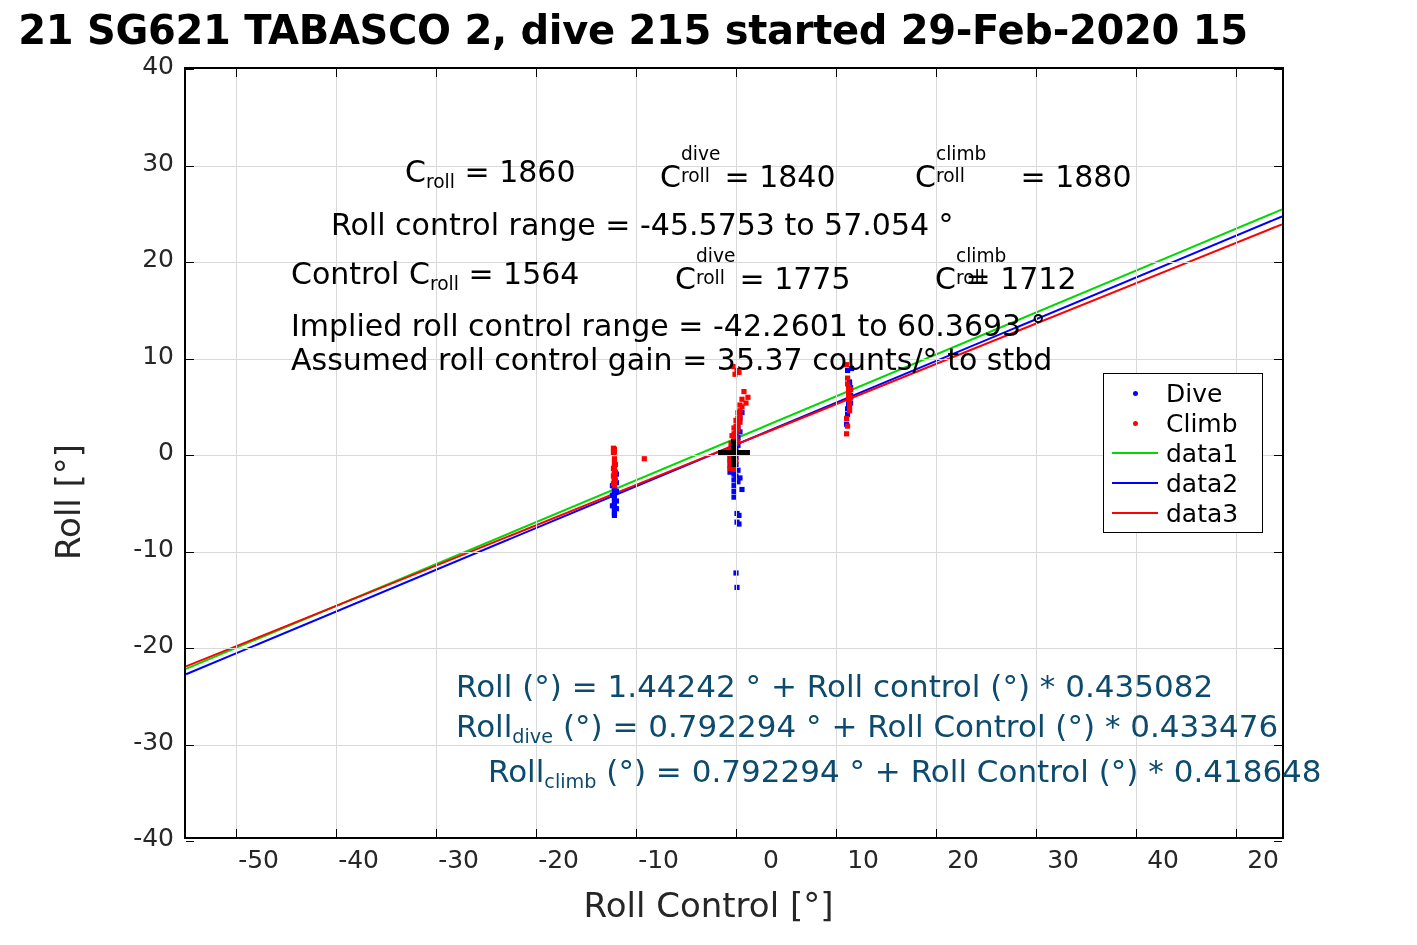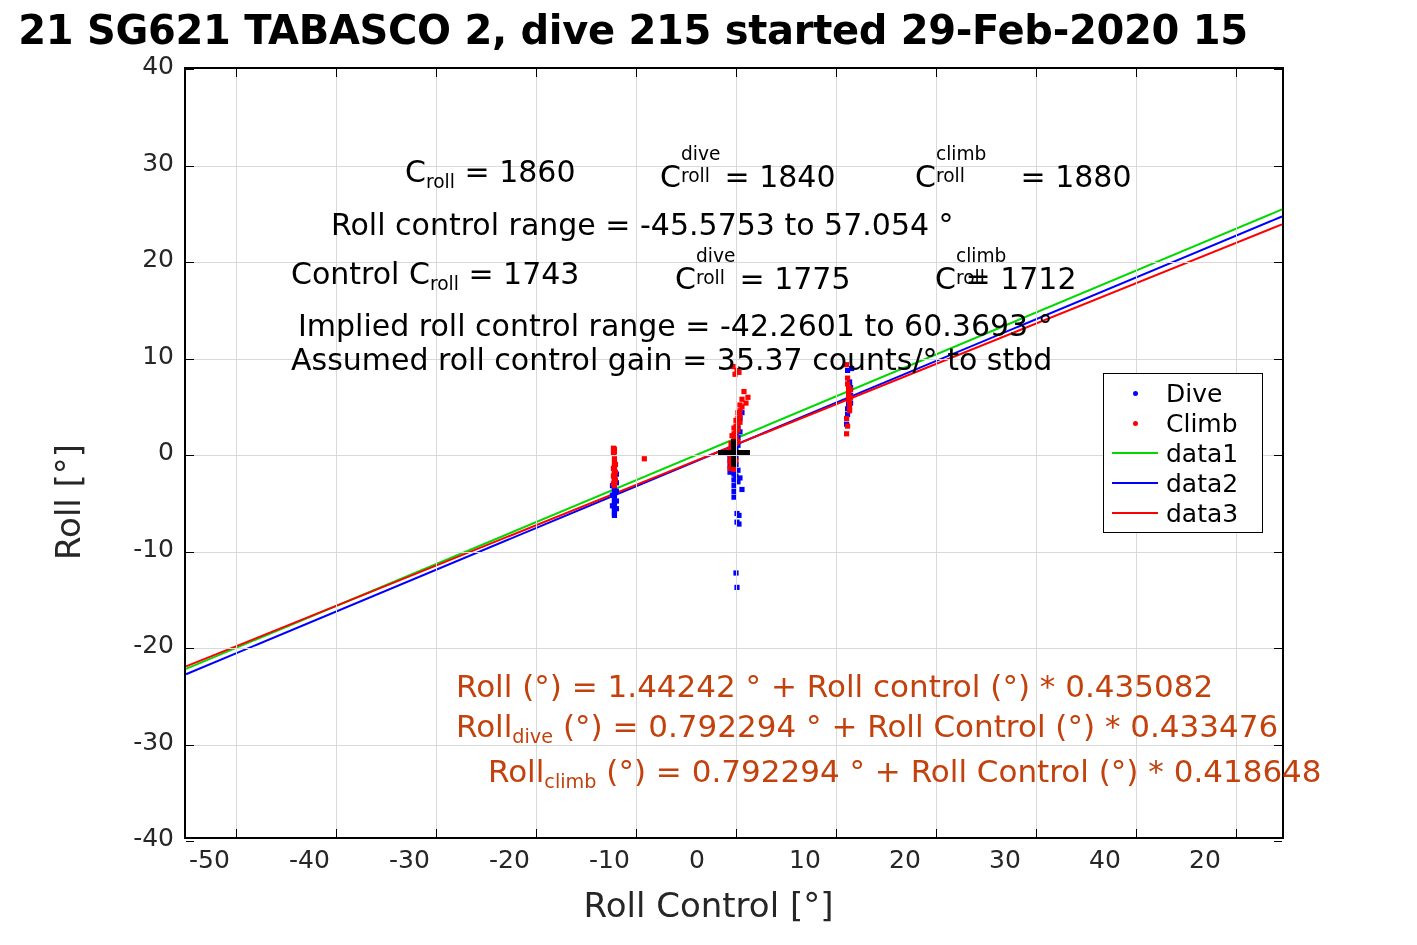--- a/index.html
+++ b/index.html
@@ -24,21 +24,21 @@
   .grid-v{width:1px;top:0;bottom:0;}
   .grid-h{height:1px;left:0;right:0;}
 
   
   .tick-x{position:absolute;bottom:0;width:1px;height:8px;background:#000;}
   .tick-x.top{top:0;bottom:auto;}
   .tick-y{position:absolute;left:0;height:1px;width:8px;background:#000;}
   .tick-y.right{right:0;left:auto;}
 
   
-  .lbl-x{position:absolute;font-size:25px;text-align:left;width:90px;color:#262626;}
+  .lbl-x{position:absolute;font-size:25px;text-align:right;width:90px;color:#262626;}
   .lbl-y{position:absolute;font-size:25px;text-align:right;width:70px;color:#262626;}
 
   
   #xlabel{
     position:absolute;left:0;top:885px;width:1417px;text-align:center;
     font-size:34px;color:#262626;
   }
   #ylabel{
     position:absolute;font-size:34px;color:#262626;white-space:nowrap;
     transform:rotate(-90deg);transform-origin:0 0;
@@ -49,21 +49,21 @@
   #canvas{position:absolute;left:0;top:0;width:100%;height:100%;overflow:visible;}
 
   
   .anno{position:absolute;font-size:30px;color:#000;white-space:nowrap;line-height:1.0;}
   sub{font-size:0.62em;vertical-align:-0.32em;}
   .cstack{display:inline-block;position:relative;width:0;height:1em;vertical-align:baseline;}
   .cstack i{position:absolute;left:0;font-style:normal;font-size:0.62em;}
   .cstack i.up{top:-0.62em;}
   .cstack i.dn{top:0.52em;}
 
-  .eq{position:absolute;font-size:31px;white-space:nowrap;color:#c2410c;}
+  .eq{position:absolute;font-size:31px;white-space:nowrap;color:#0c4a6e;}
 
   
   #legend{
     position:absolute;left:1103px;top:373px;width:160px;height:160px;
     border:1px solid #000;background:#fff;box-sizing:border-box;
     padding:4px 0 0 0;
   }
   .leg-row{height:30px;display:flex;align-items:center;}
   .leg-sym{width:62px;display:flex;align-items:center;justify-content:center;}
   .leg-dot{width:5px;height:5px;border-radius:50%;}
@@ -325,32 +325,32 @@
 </div>
 <div class="anno" style="left:915px;top:157px;">
   <span>C</span><span class="cstack"><i class="up">climb</i><i class="dn">roll</i></span>
   <span style="margin-left:75px">= 1880</span>
 </div>
 
 <div class="anno" style="left:291px;top:210px;margin-left:40px;">Roll control range = -45.5753 to 57.054 °</div>
 
 <div class="anno" style="left:291px;top:259px;">
   <span>Control C</span><sub>roll</sub>
-  <span>= 1743</span>
+  <span>= 1564</span>
 </div>
 <div class="anno" style="left:675px;top:259px;">
   <span>C</span><span class="cstack"><i class="up">dive</i><i class="dn">roll</i></span>
   <span style="margin-left:34px">= 1775</span>
 </div>
 <div class="anno" style="left:935px;top:259px;">
   <span>C</span><span class="cstack"><i class="up">climb</i><i class="dn">roll</i></span>
   <span style="">= 1712</span>
 </div>
 
-<div class="anno" style="left:298px;top:311px;">Implied roll control range = -42.2601 to 60.3693 °</div>
+<div class="anno" style="left:291px;top:311px;">Implied roll control range = -42.2601 to 60.3693 °</div>
 <div class="anno" style="left:291px;top:345px;">Assumed roll control gain = 35.37 counts/° to stbd</div>
 
 <div class="eq" style="left:456px;top:668px;">Roll (°) = 1.44242 ° + Roll control (°) * 0.435082</div>
 <div class="eq" style="left:456px;top:708px;">
   <span>Roll</span><sub>dive</sub>
   <span>(°) = 0.792294 ° + Roll Control (°) * 0.433476</span>
 </div>
 <div class="eq" style="left:456px;top:753px;margin-left:32px;">
   <span>Roll</span><sub>climb</sub>
   <span>(°) = 0.792294 ° + Roll Control (°) * 0.418648</span>

